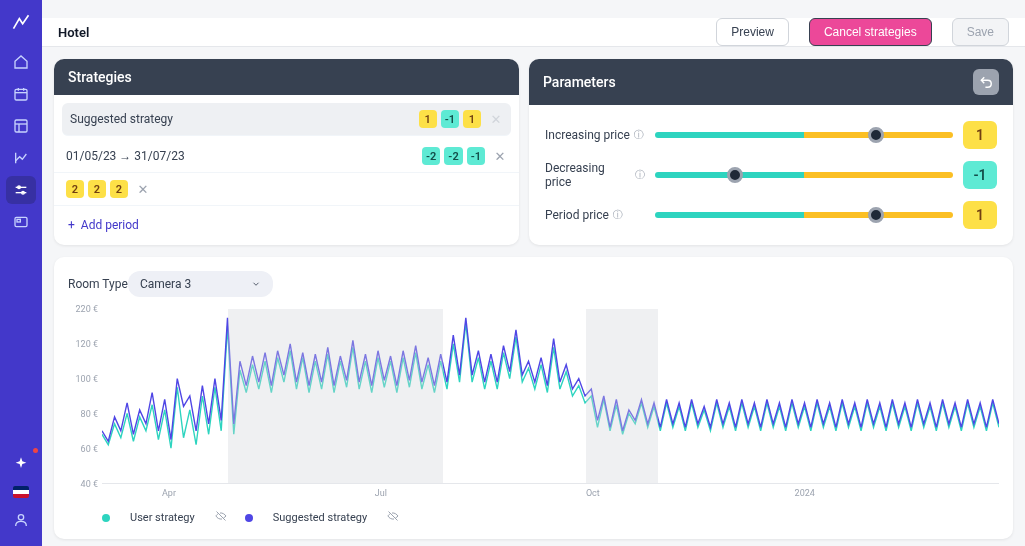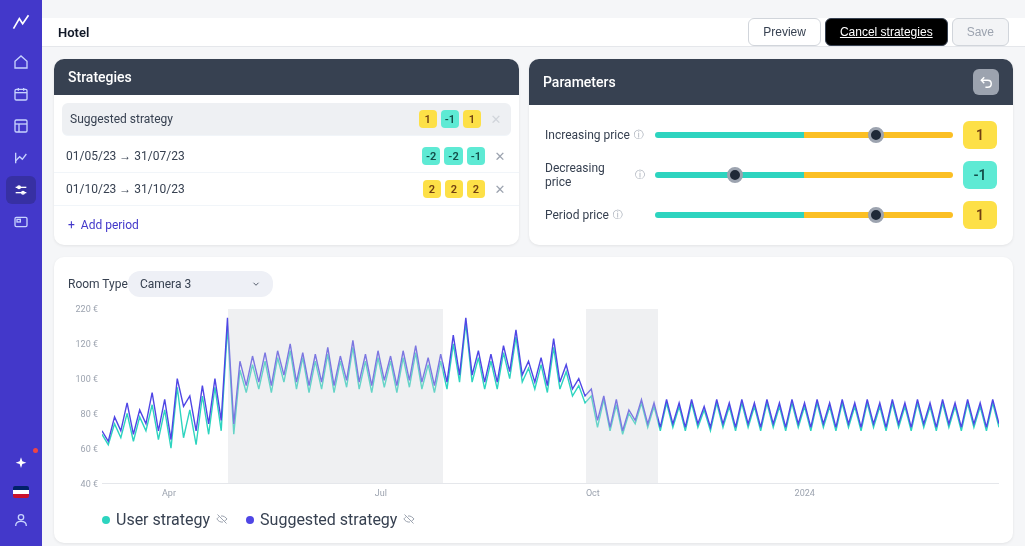--- a/index.html
+++ b/index.html
@@ -9,23 +9,23 @@
 .sidebar-logo { color: #fff; margin-bottom: 8px; }
 .nav-item { width: 30px; height: 28px; display: flex; align-items: center; justify-content: center; color: #c7d2fe; border-radius: 6px; cursor: pointer; }
 .nav-item.active { background: #3730a3; color: #fff; }
 .sidebar-bottom { margin-top: auto; display: flex; flex-direction: column; gap: 8px; align-items: center; padding-bottom: 12px; }
 .sidebar-bottom .spark { color: #fff; position: relative; }
 .sidebar-bottom .spark::after { content:''; position:absolute; top:-2px; right:-2px; width:5px; height:5px; background:#ef4444; border-radius:50%; }
 .flag { width: 16px; height: 12px; background: linear-gradient(to bottom, #012169 33%, #fff 33%, #fff 66%, #c8102e 66%); border-radius: 2px; }
 .main { flex: 1; display: flex; flex-direction: column; margin-top: 18px; }
 .topbar { height: 40px; background: #fff; display: flex; align-items: center; padding: 0 16px; border-bottom: 1px solid #e5e7eb; }
 .title { font-size: 13px; font-weight: 600; color: #111827; }
-.actions { margin-left: auto; display: flex; gap: 4px; }
+.actions { margin-left: auto; display: flex; gap: 20px; }
 .btn { padding: 6px 14px; font-size: 12px; border-radius: 6px; border: 1px solid #d1d5db; background: #fff; cursor: pointer; color: #374151; }
-.btn-dark { background: #000000; color: #fff; border-color: #374151; text-decoration: underline; }
+.btn-dark { background: #ec4899; color: #fff; border-color: #374151; }
 .btn-disabled { color: #9ca3af; background: #f3f4f6; cursor: default; }
 .content { padding: 12px; display: flex; flex-direction: column; gap: 12px; }
 .row { display: flex; gap: 10px; }
 .panel { background: #fff; border-radius: 10px; box-shadow: 0 1px 3px rgba(0,0,0,0.08); overflow: hidden; }
 .panel-header { background: #374151; color: #fff; padding: 10px 14px; font-size: 14px; font-weight: 500; display: flex; align-items: center; }
 .undo-btn { margin-left: auto; background: #9ca3af; border: none; width: 26px; height: 26px; border-radius: 6px; display: flex; align-items: center; justify-content: center; cursor: pointer; color: #fff; }
 .strategies { width: 465px; }
 .strat-list { padding: 4px 0; }
 .strat-row { display: flex; align-items: center; padding: 7px 12px; font-size: 12px; color: #374151; border-bottom: 1px solid #f1f5f9; }
 .strat-row.sel { background: #eef0f3; border-radius: 6px; margin: 4px 8px; padding: 7px 8px; }
@@ -52,21 +52,21 @@
 .room-label { font-size: 12px; color: #374151; }
 .select { background: #eef0f6; border-radius: 12px; padding: 6px 12px; font-size: 12px; color: #374151; display: flex; align-items: center; gap: 60px; cursor: pointer; }
 .chart-area { position: relative; height: 195px; }
 .y-axis { position: absolute; left: 0; top: 0; bottom: 20px; width: 34px; }
 .y-tick { position: absolute; right: 4px; font-size: 9px; color: #9ca3af; transform: translateY(-50%); }
 .plot { position: absolute; left: 34px; right: 0; top: 0; bottom: 20px; border-bottom: 1px solid #e5e7eb; }
 .shade { position: absolute; top: 0; bottom: 0; background: rgba(209,213,219,0.35); }
 .x-labels { position: absolute; left: 48px; right: 0; bottom: 0; height: 16px; }
 .x-tick { position: absolute; font-size: 9px; color: #9ca3af; transform: translateX(-50%); }
 .legend { display: flex; gap: 18px; margin-top: 6px; margin-left: 34px; }
-.legend-item { display: flex; align-items: center; gap: 6px; font-size: 16px; color: #374151; cursor: pointer; }
+.legend-item { display: flex; align-items: center; gap: 20px; font-size: 11px; color: #374151; cursor: pointer; }
 .dot { width: 8px; height: 8px; border-radius: 50%; }
 .eye-off { color: #9ca3af; }
 svg.line-chart { width: 100%; height: 100%; }
 </style>
 </head>
 <body>
 
 <div class="app">
   <div class="sidebar">
     <div class="sidebar-logo">
@@ -157,21 +157,20 @@
               <div class="strat-row">
                 <div class="strat-label">01/05/23 → 31/07/23</div>
                 <div class="badges">
                   <span class="badge teal">-2</span>
                   <span class="badge teal">-2</span>
                   <span class="badge teal">-1</span>
                 </div>
                 <span class="close-x">✕</span>
               </div>
               <div class="strat-row">
-                <div class="strat-label">01/10/23 → 31/10/23</div>
                 <div class="badges">
                   <span class="badge yellow">2</span>
                   <span class="badge yellow">2</span>
                   <span class="badge yellow">2</span>
                 </div>
                 <span class="close-x">✕</span>
               </div>
             </div>
           <div class="add-period">
             <span>+</span>

